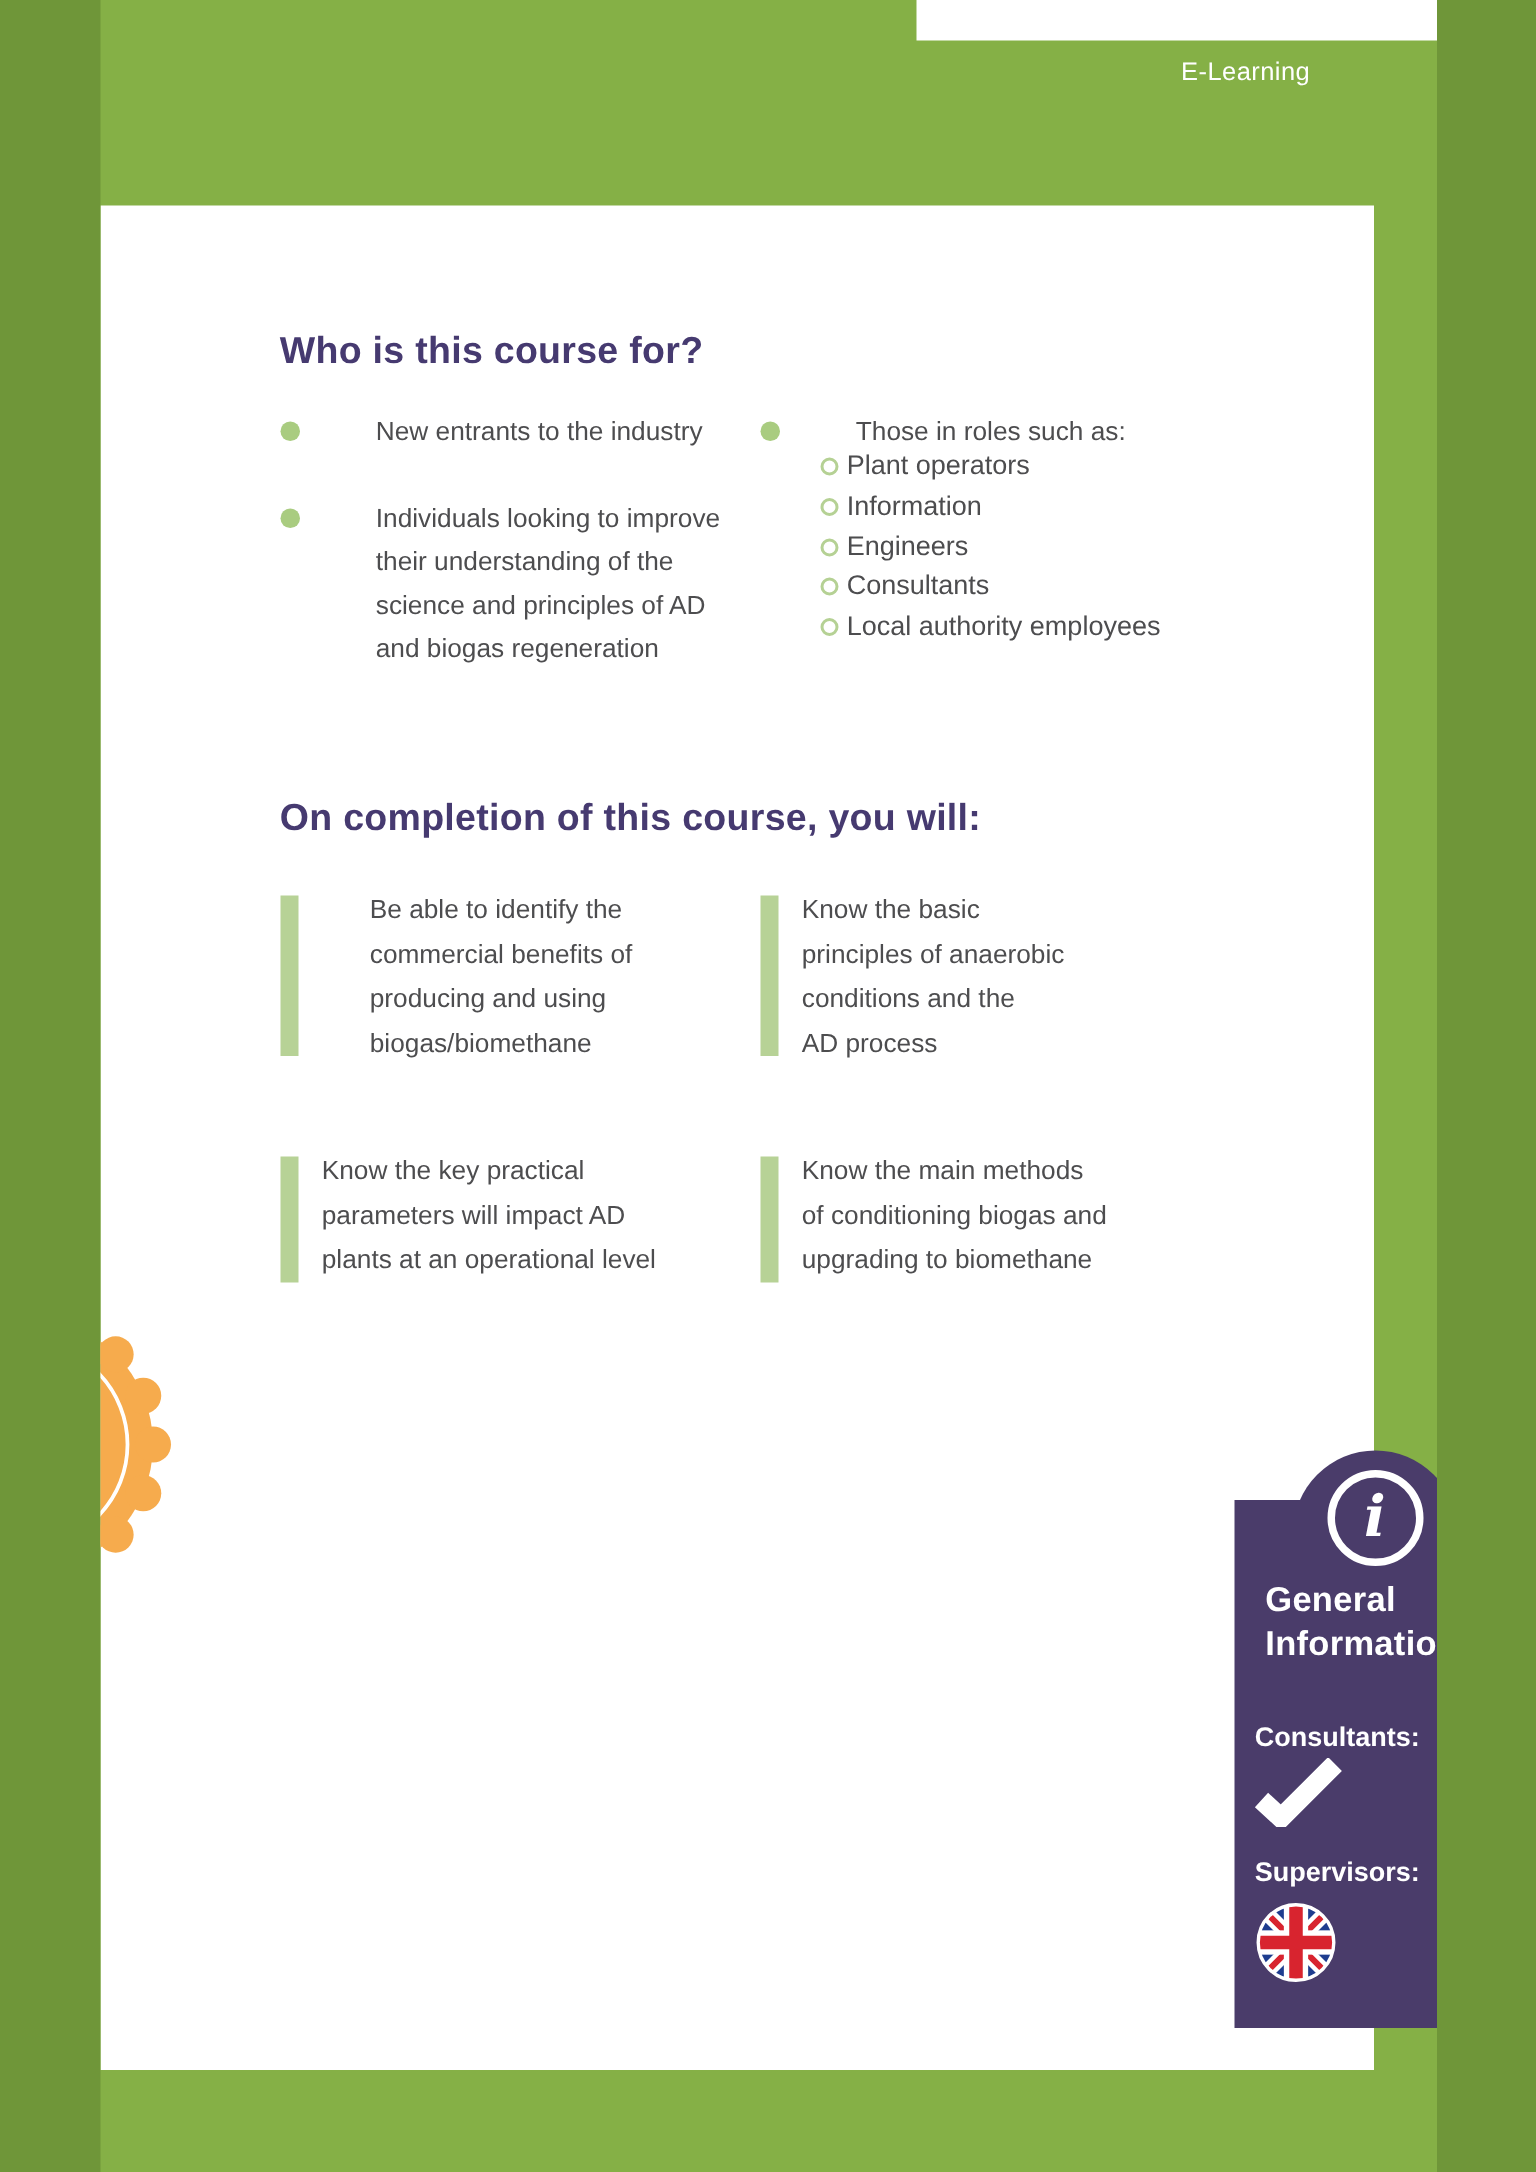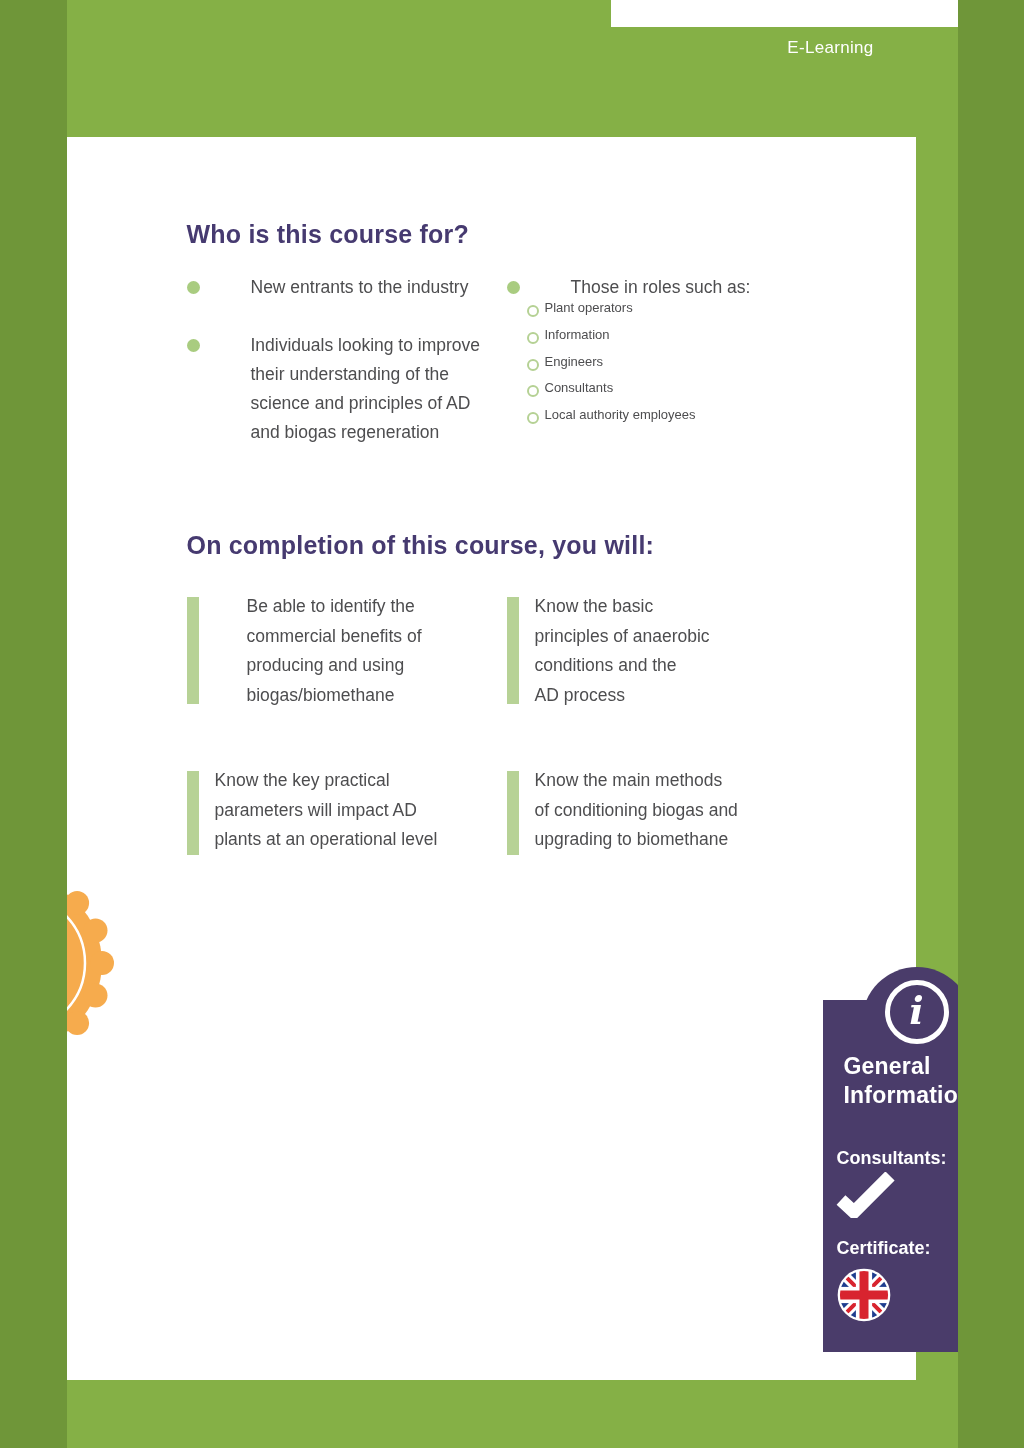--- a/index.html
+++ b/index.html
@@ -59,23 +59,23 @@
   .dot {
     width: 13px; height: 13px;
     border-radius: 50%;
     background: #a9cc80;
     margin: 8px 7px 0 0;
     flex: 0 0 auto;
   }
   .pre { white-space: pre-line; }
   .roles-list {
     position: absolute;
-    left: 460px; top: 300px;
+    left: 480px; top: 300px;
     color: #4d4d4f;
-    font-size: 13px;
+    font-size: 18px;
   }
   .role-item {
     display: flex;
     align-items: flex-start;
     height: 26.8px;
   }
   .ring {
     width: 12px; height: 12px;
     border: 2px solid #b5d194;
     border-radius: 50%;
@@ -283,21 +283,21 @@
   </svg>
 
   <div class="info-bump"></div>
   <div class="info-panel">
     <div class="info-title">General
 Information</div>
     <div class="info-sub" id="certificate-label">Consultants:</div>
     <svg class="check-svg" width="62" height="46" viewBox="0 0 62 46">
       <path d="M6 28 L19 40 L55 4" fill="none" stroke="#ffffff" stroke-width="13"></path>
     </svg>
-    <div class="info-sub" id="legislation-label">Certificate:</div>
+    <div class="info-sub" id="legislation-label">Supervisors:</div>
     <svg class="flag-svg" width="54" height="54" viewBox="0 0 60 60">
       <defs>
           <clipPath id="flagclip">
             <circle cx="30" cy="30" r="28"></circle>
           </clipPath>
         </defs>
       <g clip-path="url(#flagclip)">
         <rect width="60" height="60" fill="#1e3d8f"></rect>
         <path d="M0 0 L60 60 M60 0 L0 60" stroke="#ffffff" stroke-width="11"></path>
         <path d="M0 0 L60 60 M60 0 L0 60" stroke="#d8242f" stroke-width="4.5"></path>

